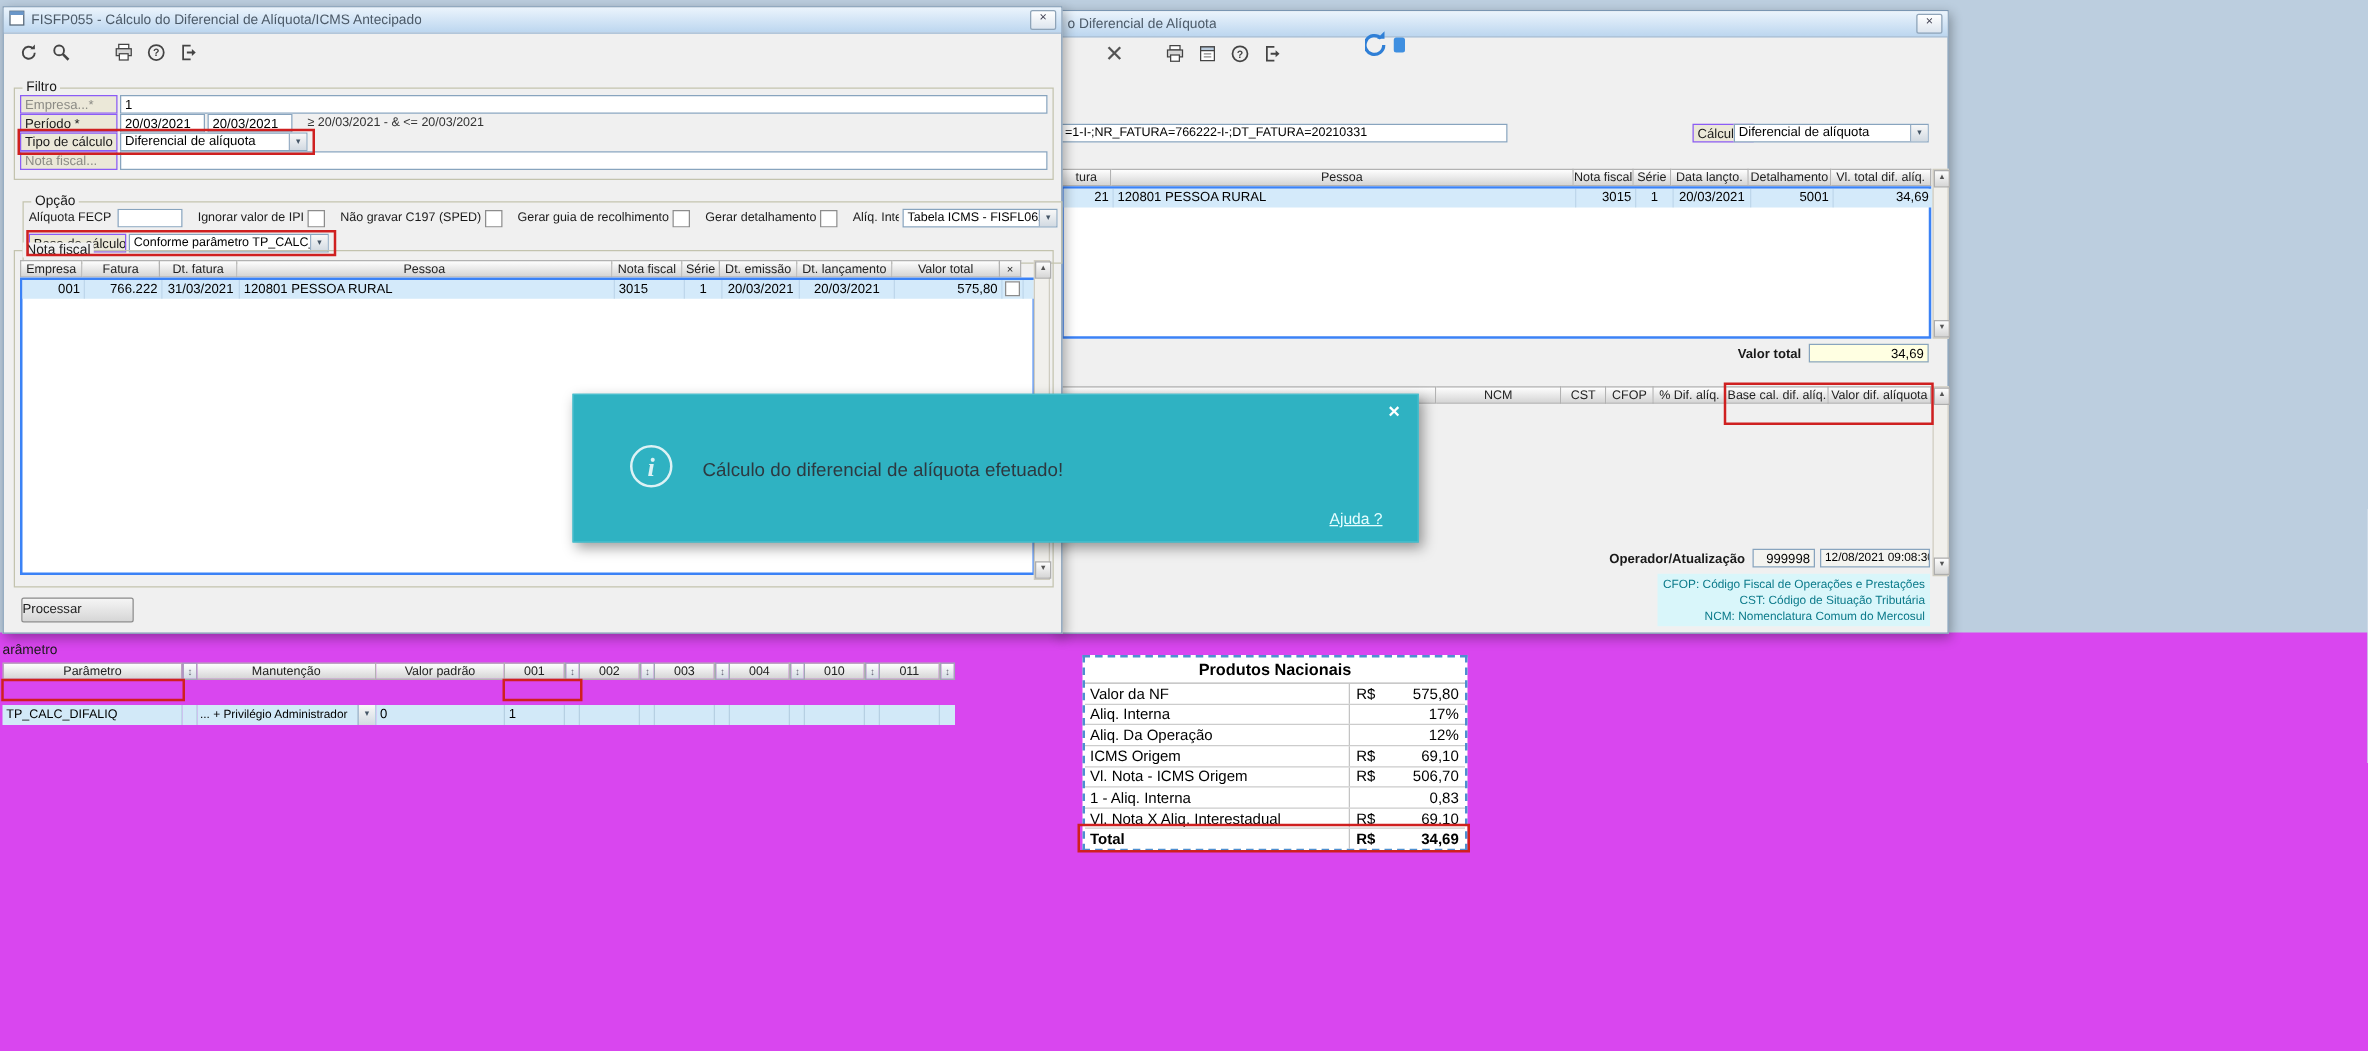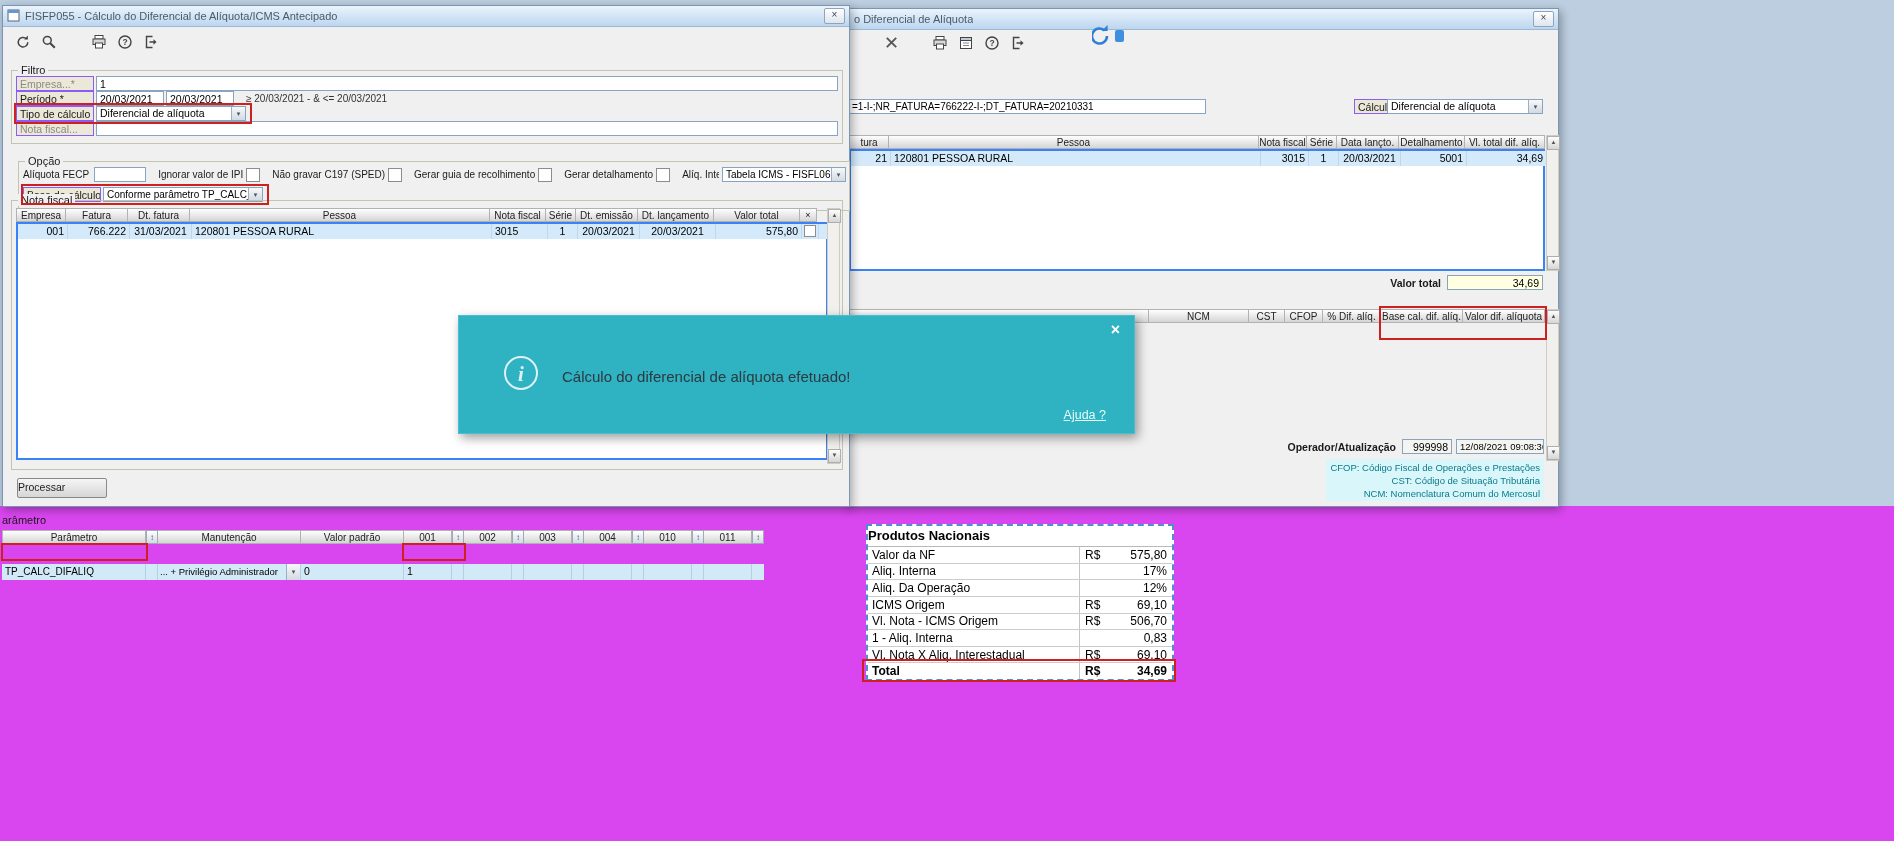--- a/index.html
+++ b/index.html
@@ -36,21 +36,21 @@
   .prow{display:flex;position:absolute;}
   .pcell{font-size:10.5px;height:16px;line-height:15px;padding:0 3px;overflow:hidden;white-space:nowrap;flex:none;box-sizing:border-box;border-right:1px solid rgba(140,170,195,.4);background:#d2e9f8;}
   
   #dlg{position:absolute;left:458px;top:315px;width:675px;height:117px;background:#2fb2c2;border:1px solid #49bfce;box-shadow:3px 4px 10px rgba(0,0,0,.38);z-index:50;}
   #dlg .x{position:absolute;right:14px;top:6px;color:#fff;font-size:16px;font-weight:bold;line-height:16px;}
   #dlg .info{position:absolute;left:45px;top:40px;width:34px;height:34px;border:2px solid #ddf2f5;border-radius:50%;color:#ddf2f5;font-family:"Liberation Serif",serif;font-style:italic;font-weight:bold;font-size:21px;text-align:center;line-height:32px;box-sizing:border-box;}
   #dlg .msg{position:absolute;left:103px;top:52px;font-size:15px;color:#2d3940;}
   #dlg .help{position:absolute;right:28px;bottom:11px;font-size:12.5px;color:#e6feff;text-decoration:underline;}
   
   #xl{position:absolute;left:866px;top:18px;width:308px;height:157px;background:#fff;border:2px dashed #4e8fd0;box-sizing:border-box;display:flex;flex-direction:column;}
-  .xlt{height:20px;font-size:13px;font-weight:bold;line-height:19px;border-bottom:1px solid #b8b8b8;flex:none;}
+  .xlt{height:20px;font-size:13px;font-weight:bold;text-align:center;line-height:19px;border-bottom:1px solid #b8b8b8;flex:none;}
   .xlr{flex:1;display:flex;border-bottom:1px solid #cccccc;font-size:12px;align-items:center;}
   .xlr:last-child{border-bottom:none;font-weight:bold;}
   .xll{flex:1;padding-left:4px;border-right:1px solid #c4c4c4;align-self:stretch;display:flex;align-items:center;}
   .xlv{width:92px;display:flex;align-self:stretch;align-items:center;flex:none;}
   .xlc{padding-left:5px;}
   .xln{margin-left:auto;padding-right:5px;}
   .cyan{position:absolute;left:480px;top:450px;width:218px;height:42px;background:#d9f6fa;font-size:9.5px;color:#0b7a8a;text-align:right;padding:2px 4px 0 0;line-height:13px;box-sizing:border-box;}
 </style>
 </head>
 <body>

